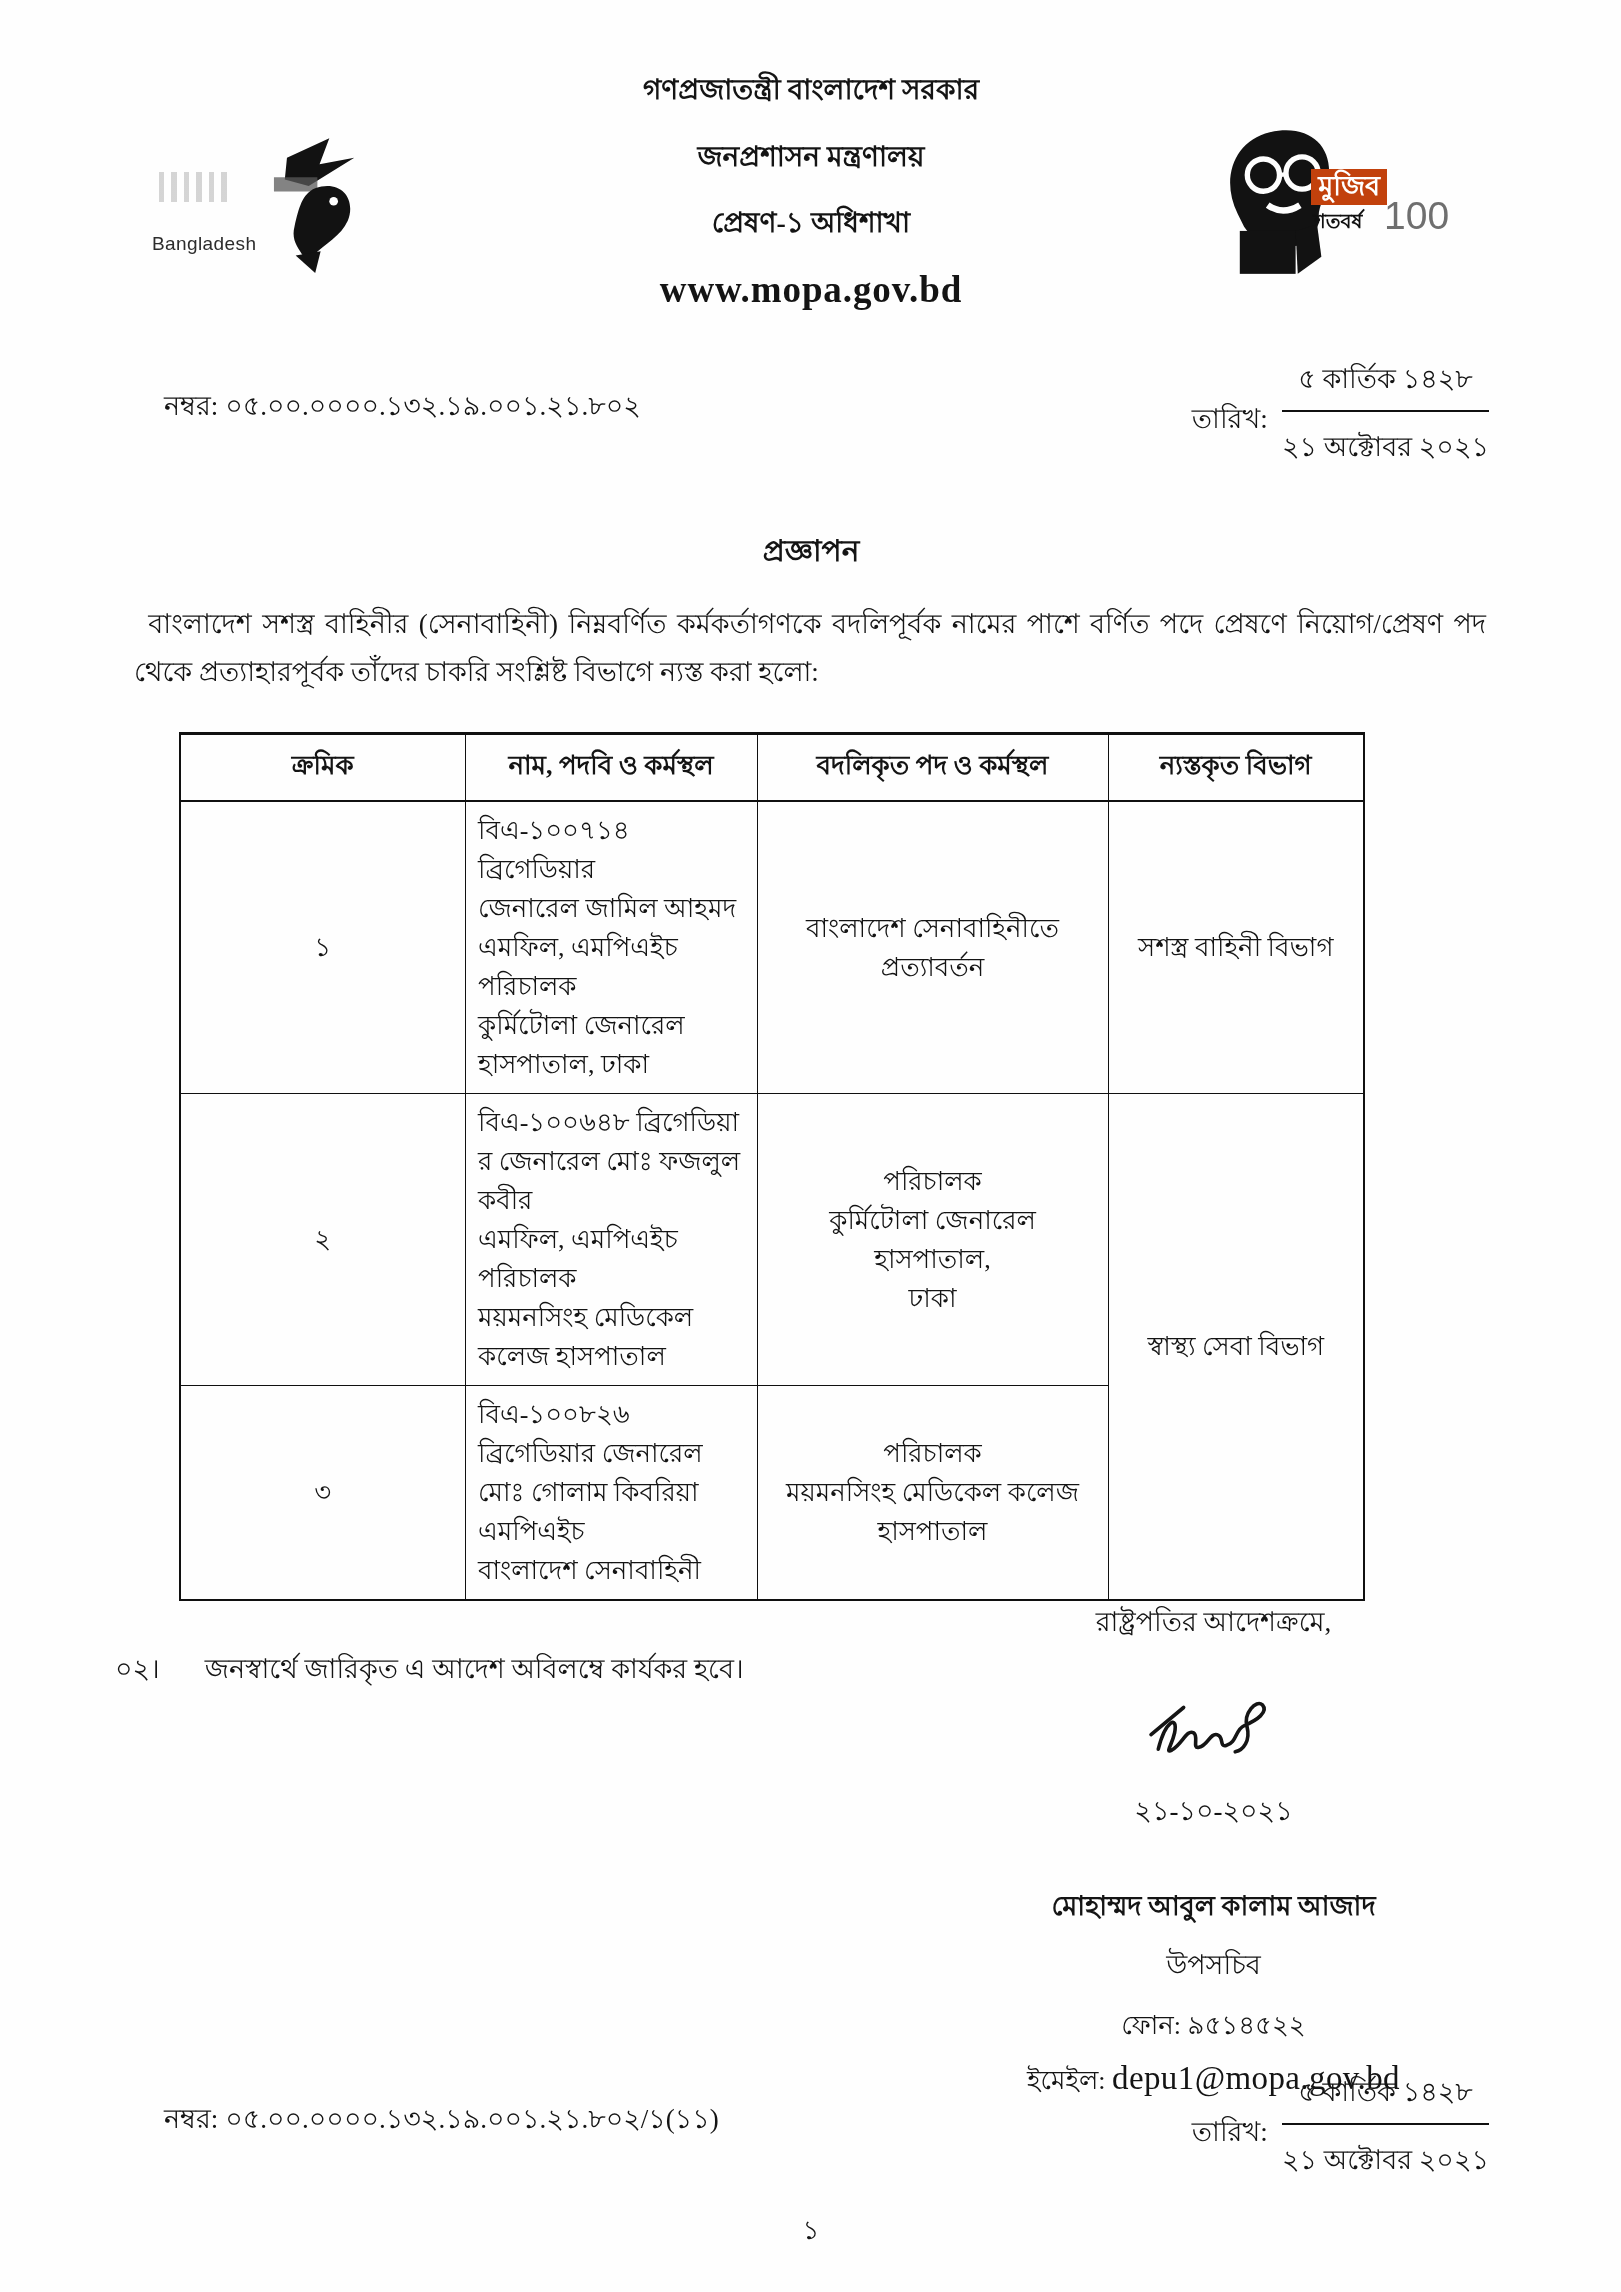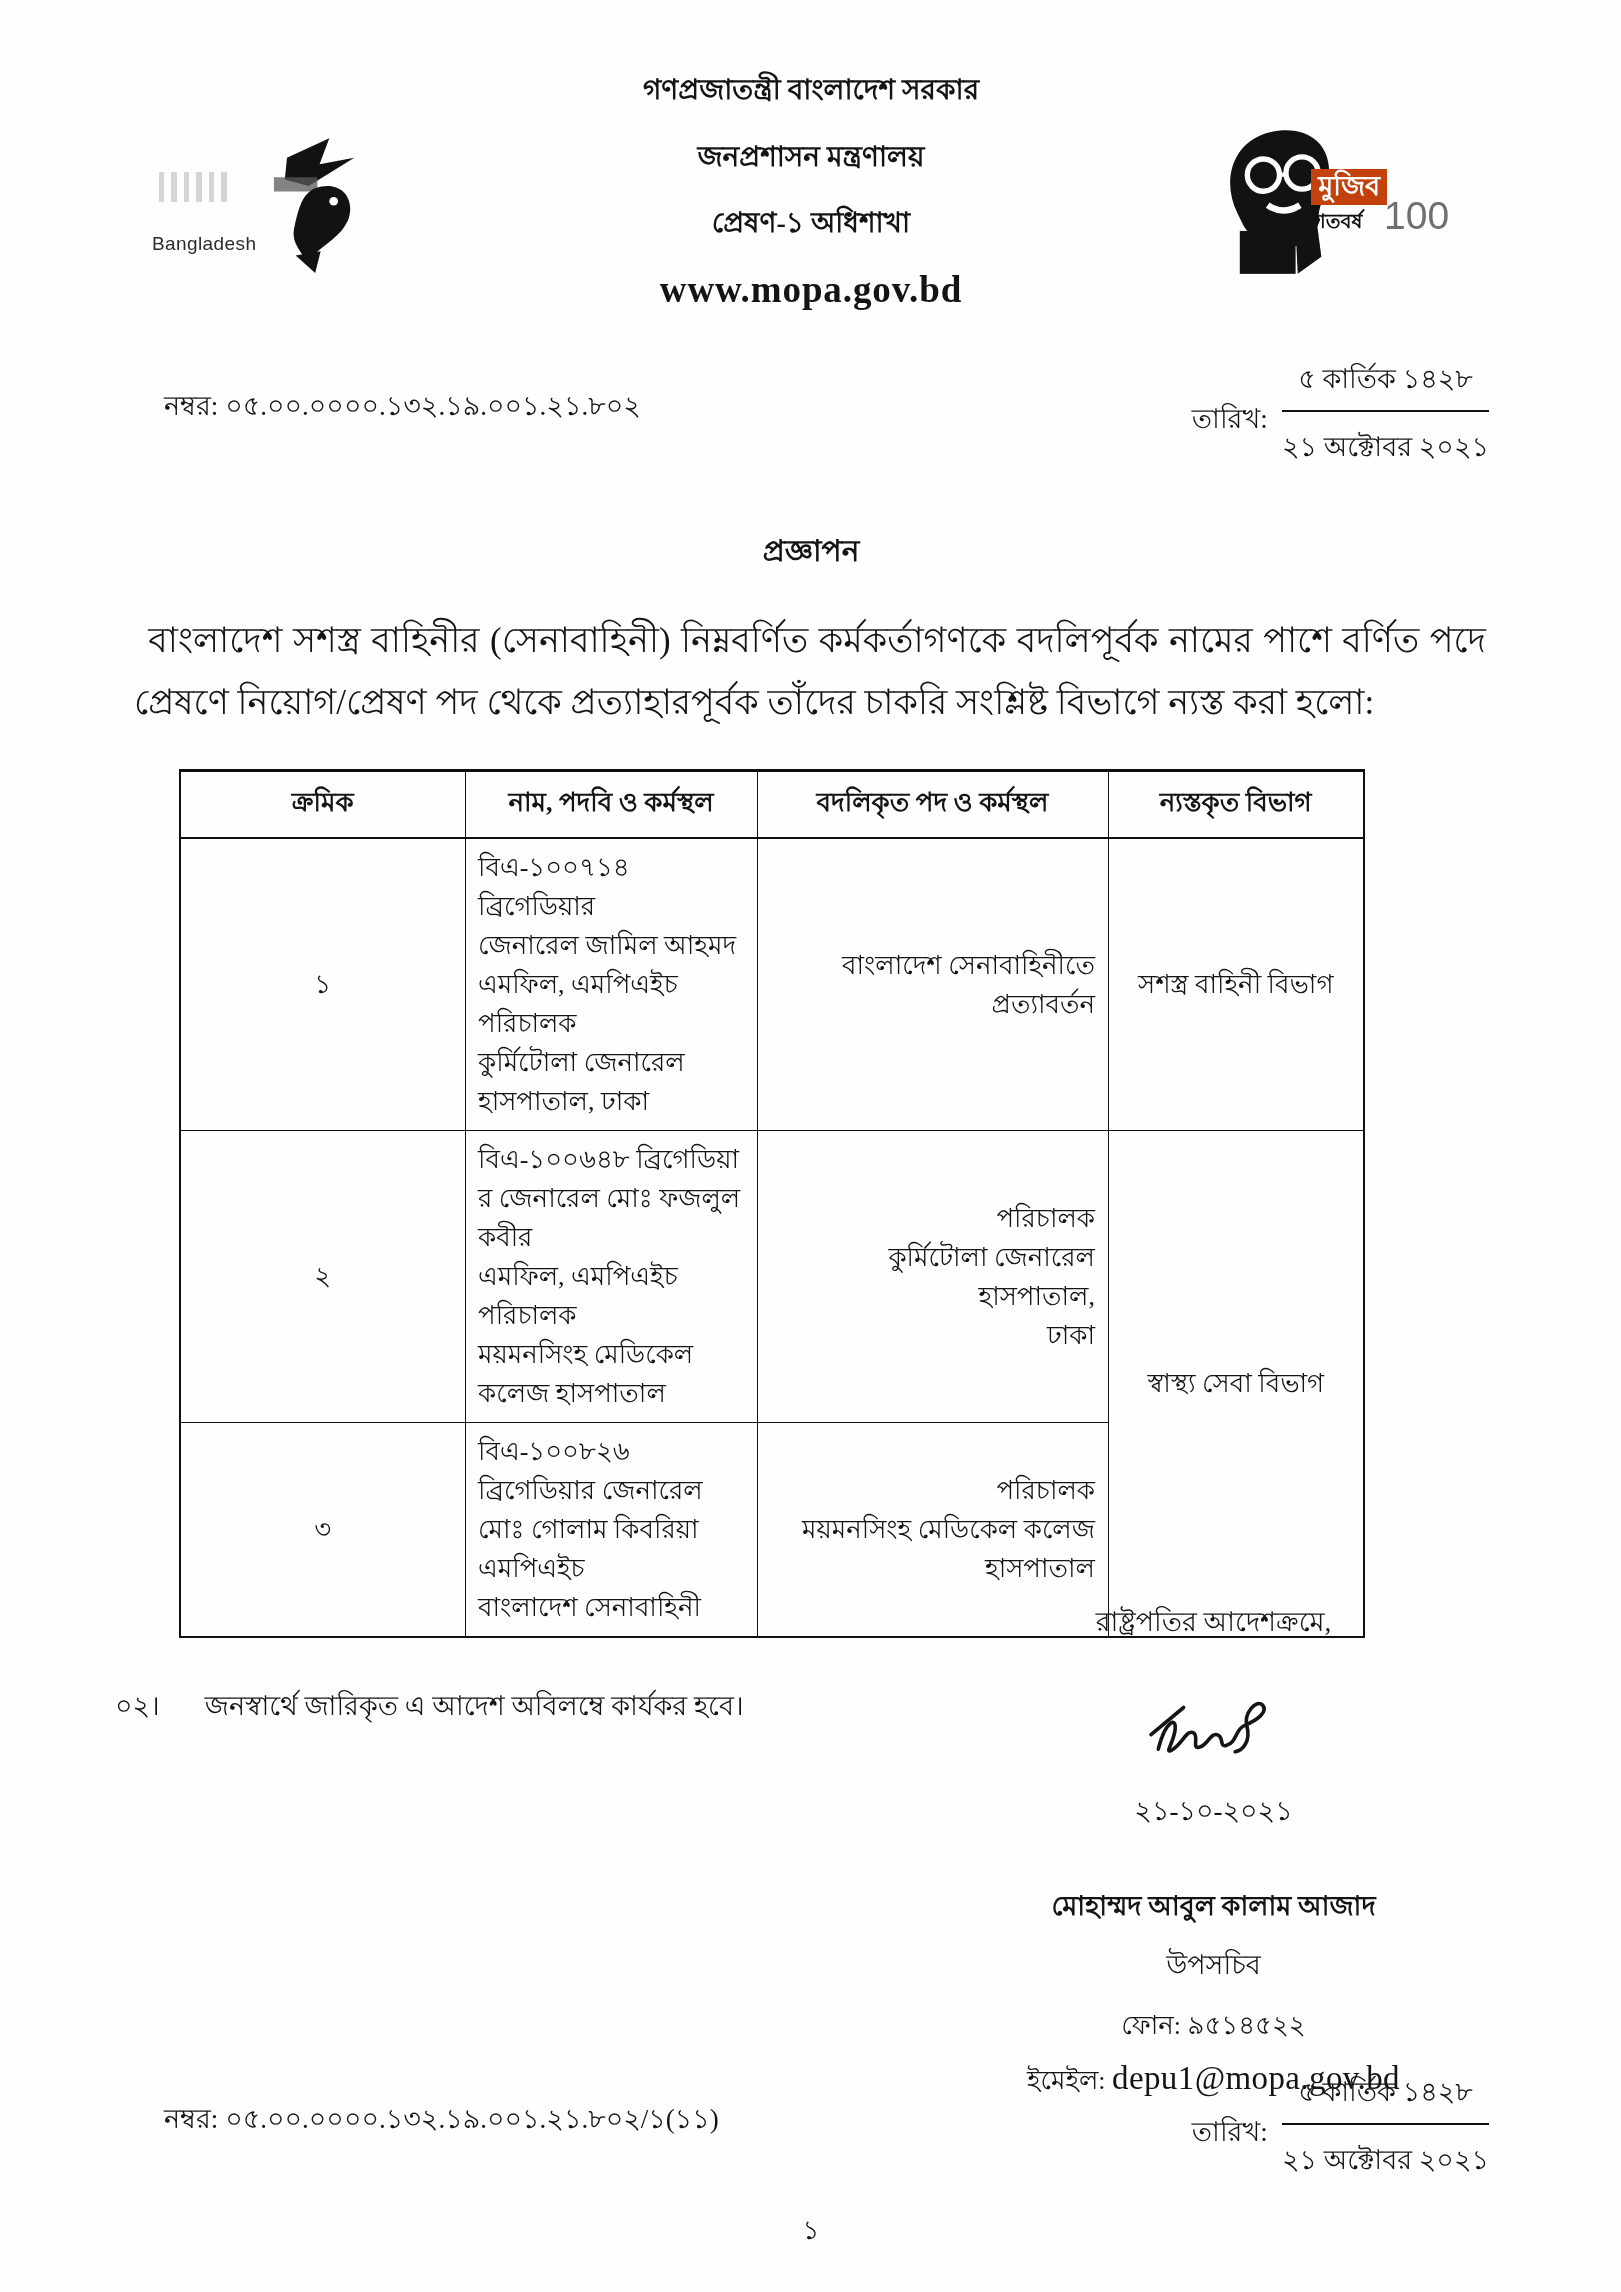--- a/index.html
+++ b/index.html
@@ -32,31 +32,31 @@
   .ref-top { margin-top:47px; }
   .ref-number { font-size:27px; margin-top:27px; white-space:nowrap; }
   .date-block { display:flex; align-items:center; gap:14.3px; }
   .date-label { font-size:27px; margin-top:12.5px; }
   .date-stack { text-align:center; }
   .date-top { font-size:27px; padding:0 9px 7.2px; border-bottom:2.7px solid #101010; }
   .date-bottom { font-size:27px; padding-top:14px; }
 
   
   .notif-title { text-align:center; font-size:29.6px; font-weight:bold; margin-top:57px; }
-  .notif-body { margin:32px 136px 0 134px; text-align:justify; text-indent:14.3px; line-height:1.75; font-size:35px; }
+  .notif-body { margin:23px 136px 0 134px; text-align:justify; text-indent:14.3px; line-height:1.75; font-size:27px; }
 
   
   table.transfer { border-collapse:collapse; table-layout:fixed; margin:36px 0 0 179px; width:1184px; }
   table.transfer th, table.transfer td { border:1.8px solid #101010; }
   table.transfer { border:2.7px solid #101010; border-top-width:3.6px; }
   table.transfer th { font-weight:bold; font-size:26px; padding:10.7px 5.4px; border-bottom-width:2.7px; text-align:center; }
   table.transfer td { font-size:26px; line-height:1.5; padding:9px 12.5px; vertical-align:middle; }
   td.c-serial { text-align:center; }
   td.c-name { text-align:left; padding-left:19.7px; }
-  td.c-post { text-align:right; }
+  td.c-post { text-align:center; }
   td.c-div  { text-align:center; }
   .preline { white-space:pre-line; }
 
   
   .clause { display:flex; gap:45px; padding-left:115px; margin-top:47px; font-size:27px; }
 
   
   .sign-block { position:absolute; left:927px; top:1601px; width:573px; text-align:center; }
   .by-order { font-size:27px; }
   .sig-svg { margin-top:47px; }

